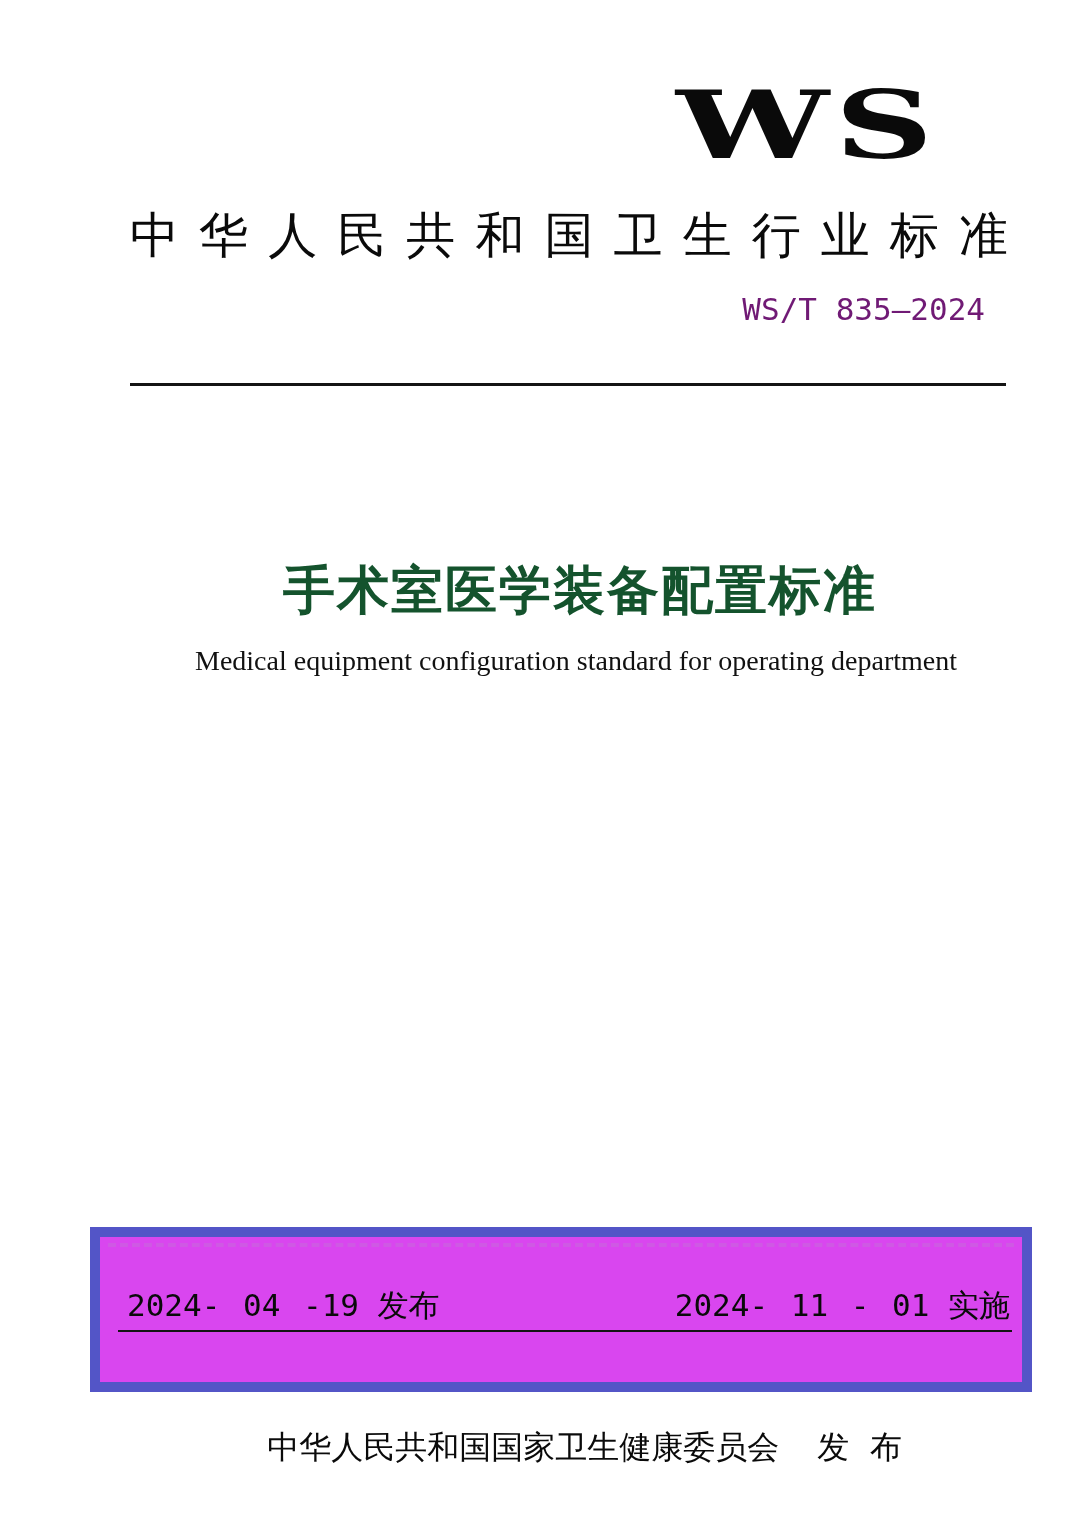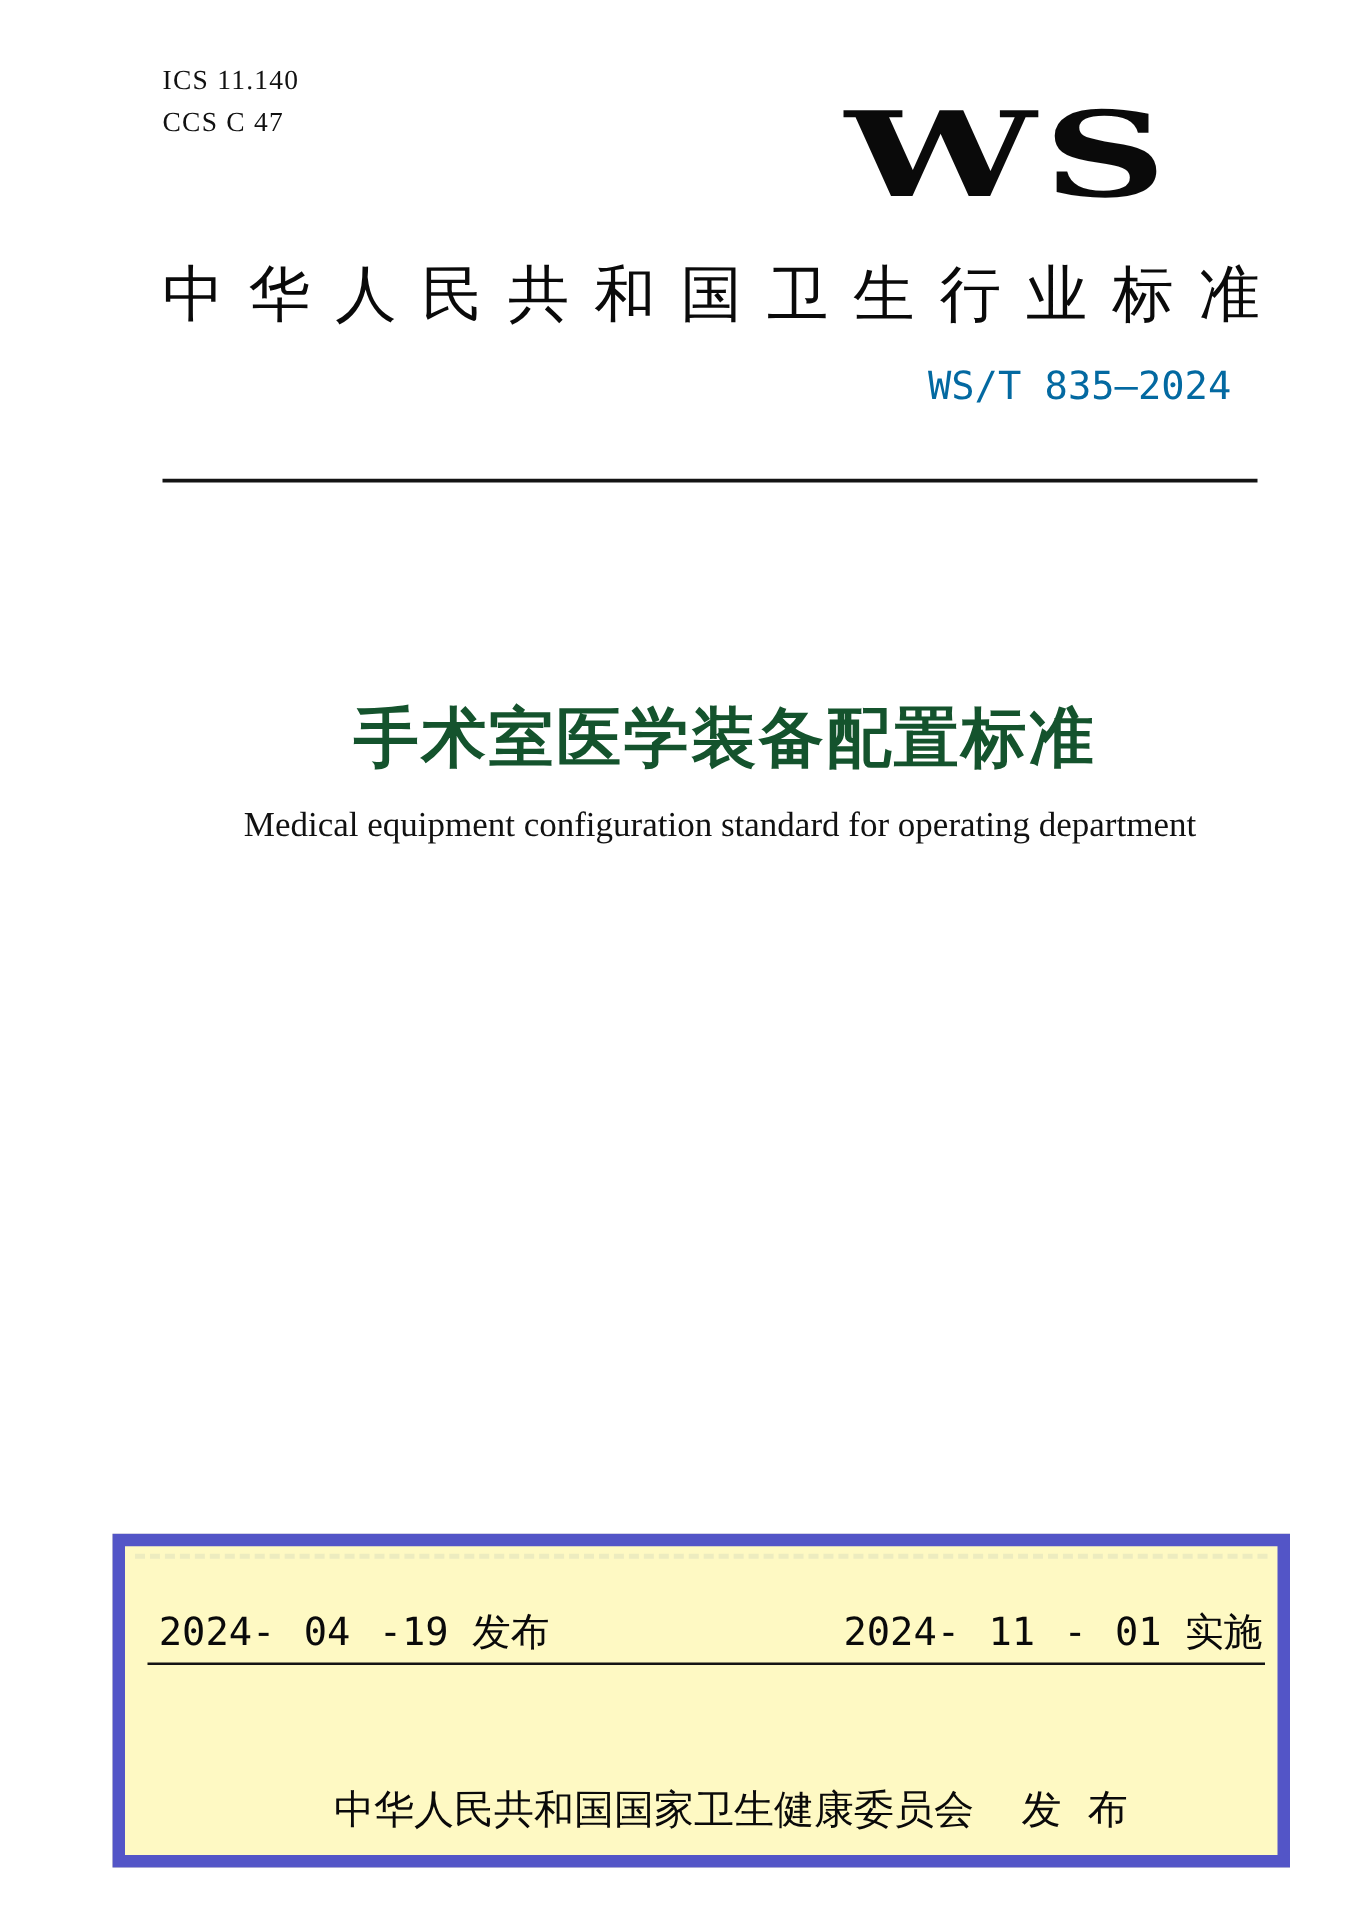--- a/index.html
+++ b/index.html
@@ -46,21 +46,21 @@
     font-weight:400;
     color:#0a0a0a;
     font-family:"Liberation Sans", sans-serif;
   }
   .std-number{
     position:absolute;
     right:95px; top:291px;
     font-family:"DejaVu Sans Mono", monospace;
     font-size:31px;
     letter-spacing:0px;
-    color:#0369a1;
+    color:#701a75;
     white-space:pre;
   }
   .rule{
     position:absolute;
     left:130px; top:383px;
     width:876px; height:3px;
     background:#141414;
   }
   .title-cn{
     position:absolute;
@@ -81,24 +81,24 @@
     text-align:center;
     font-family:"Liberation Serif", serif;
     font-size:28px;
     color:#111;
     padding-left:36px;
   }
   
   .footer-box{
     position:absolute;
     left:90px; top:1227px;
-    width:942px; height:267px;
+    width:942px; height:165px;
     box-sizing:border-box;
     border:10px solid #5355C7;
-    background:#fef9c3;
+    background:#d946ef;
   }
   .perforation{
     position:absolute;
     left:8px; right:8px; top:6px;
     border-top:4px dashed rgba(160,180,180,0.18);
   }
   .dates-row{
     position:absolute;
     left:27px; right:12px; top:48px;
     display:flex;
@@ -135,24 +135,20 @@
   .publish-label{
     margin-left:38px;
     letter-spacing:6px;
   }
 </style>
 </head>
 <body>
 
 <div class="page">
 
-  <div class="ics-block">
-    <div>ICS 11.140</div>
-    <div>CCS C 47</div>
-  </div>
 
   <div class="ws-logo">WS</div>
 
   <div class="category-line">
     <span>中</span>
     <span>华</span>
     <span>人</span>
     <span>民</span>
     <span>共</span>
     <span>和</span>

